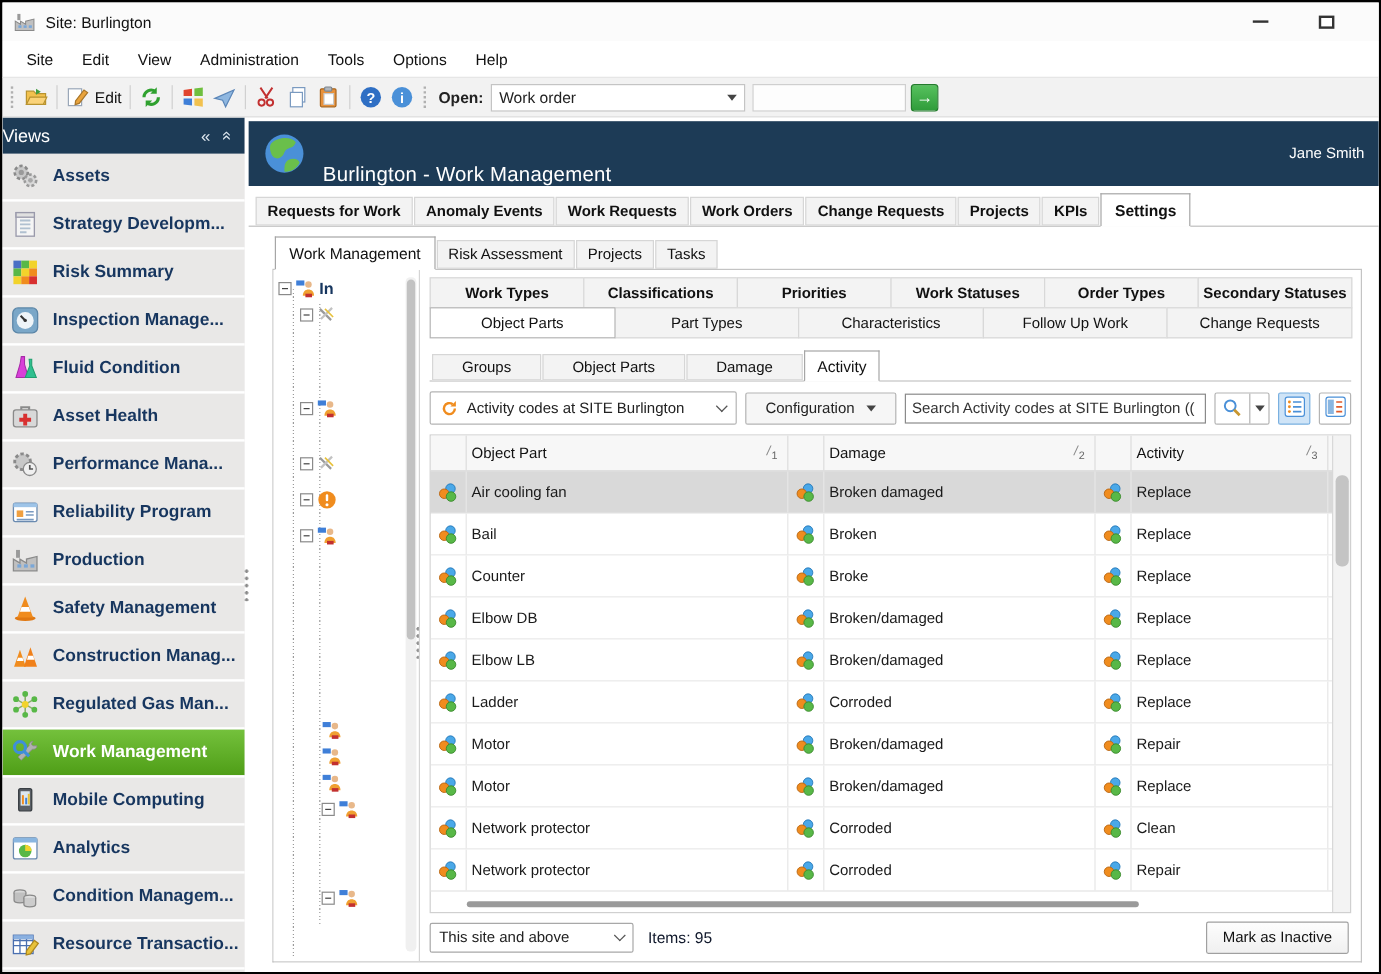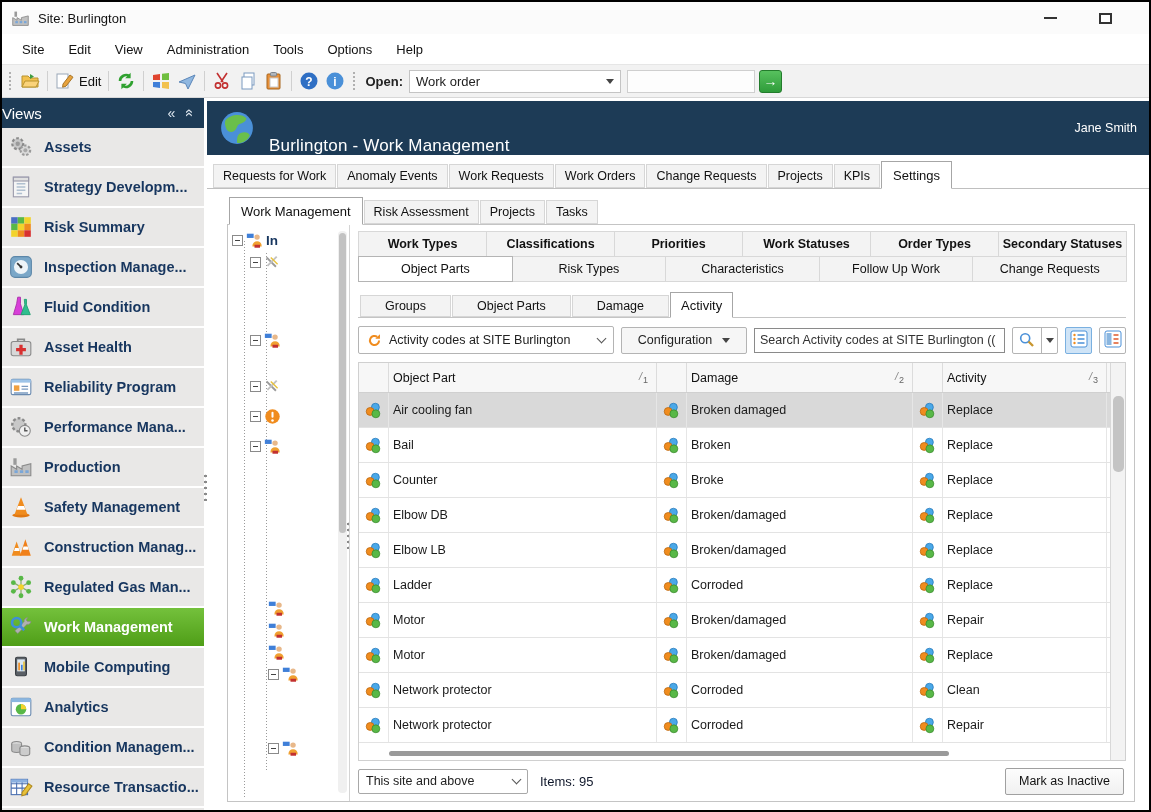--- a/index.html
+++ b/index.html
@@ -49,21 +49,21 @@
   .v-gap { width:3px; background:#fff; position:relative; }
   .grip-dots { position:absolute; top:375px; left:-1px; width:5px; height:28px; background:radial-gradient(circle at 2.5px 3px,#8a8a8a 1.2px,transparent 1.6px); background-size:5px 6px; }
   
   .main { flex:1; display:flex; flex-direction:column; background:#fff; padding-top:3px; min-width:0; }
   .main-header { height:54px; background:#1d3b56; display:flex; align-items:center; padding:0 12px; color:#fff; }
   .globe { width:36px; height:36px; }
   .globe svg { width:100%; height:100%; }
   .main-title { font-size:17px; margin-left:14px; letter-spacing:.2px;margin-top:36px; }
   .user-name { margin-left:auto; font-size:12.5px; }
   
-  .tabs-row { display:flex; align-items:flex-end; padding:6px 0 0 6px; border-bottom:1px solid #bfbfbf; background:#fff; }
+  .tabs-row { display:flex; align-items:flex-end; padding:6px 0 0 6px; border-bottom:1px solid #bfbfbf; background:#fff;font-weight:bold; }
   .tab { padding:4px 9px; font-size:12.5px; background:#f3f3f3; border:1px solid #d6d6d6; margin-right:1px; color:#111; white-space:nowrap; }
   .tab.active { background:#fff; border-color:#a6a6a6; border-bottom:1px solid #fff; margin-bottom:-1px; padding:6px 11px 5px; font-size:13px; }
   
   .settings-outer { flex:1; margin:0 6px 4px 14px; padding:8px 8px 4px 6px; display:flex; flex-direction:column; min-height:0; }
   .subtabs-row { display:flex; align-items:flex-end; border-bottom:1px solid #c4c4c4; padding-left:2px; }
   .wm-page { flex:1; display:flex; border:1px solid #c4c4c4; border-top:none; min-height:0; }
   
   .tree-panel { width:122px; flex:0 0 122px; border-right:1px solid #d4d4d4; position:relative; overflow:hidden; background:#fff; padding-top:4px; }
   .tree-panel::before { content:""; position:absolute; left:16px; top:16px; bottom:4px; width:1px; background:repeating-linear-gradient(to bottom,#9a9a9a 0 1px,transparent 1px 3px); }
   .tree-panel::after { content:""; position:absolute; left:38px; top:28px; bottom:30px; width:1px; background:repeating-linear-gradient(to bottom,#9a9a9a 0 1px,transparent 1px 3px); }
@@ -338,37 +338,37 @@
               <rect x="2" y="6" width="18" height="13" rx="2" fill="#d8d8d8" stroke="#8a8a8a"></rect>
               <path d="M8 6V4h6v2" fill="none" stroke="#8a8a8a" stroke-width="1.6"></path>
               <path d="M9.5 9h3v3h3v3h-3v3h-3v-3h-3v-3h3z" fill="#d83030"></path>
             </svg>
           </span>
           <span class="side-label">Asset Health</span>
         </div>
         <div class="side-item">
           <span class="side-icon">
             <svg viewBox="0 0 22 22">
+              <circle cx="9" cy="9" r="6" fill="#c8c8c8" stroke="#8a8a8a" stroke-width="2.2" stroke-dasharray="2.6 1.8"></circle>
+              <circle cx="14.5" cy="14.5" r="5" fill="#f0f0f0" stroke="#8a8a8a"></circle>
+              <path d="M14.5 11.5v3h2.5" fill="none" stroke="#555" stroke-width="1.3"></path>
+            </svg>
+          </span>
+          <span class="side-label">Performance Mana...</span>
+        </div>
+        <div class="side-item">
+          <span class="side-icon">
+            <svg viewBox="0 0 22 22">
               <rect x="2" y="4" width="18" height="14" rx="1.5" fill="#fff" stroke="#6a8ab0"></rect>
               <rect x="2" y="4" width="18" height="3" fill="#9ec4e8"></rect>
               <rect x="4.5" y="9.5" width="5" height="5" fill="#f0a040"></rect>
               <path d="M11.5 10.5h6M11.5 13h6M4.5 16.5h13" stroke="#7a9ac0" stroke-width="1.2"></path>
             </svg>
           </span>
           <span class="side-label">Reliability Program</span>
-        </div>
-        <div class="side-item">
-          <span class="side-icon">
-            <svg viewBox="0 0 22 22">
-              <circle cx="9" cy="9" r="6" fill="#c8c8c8" stroke="#8a8a8a" stroke-width="2.2" stroke-dasharray="2.6 1.8"></circle>
-              <circle cx="14.5" cy="14.5" r="5" fill="#f0f0f0" stroke="#8a8a8a"></circle>
-              <path d="M14.5 11.5v3h2.5" fill="none" stroke="#555" stroke-width="1.3"></path>
-            </svg>
-          </span>
-          <span class="side-label">Performance Mana...</span>
         </div>
         <div class="side-item">
           <span class="side-icon">
             <svg viewBox="0 0 22 22">
               <rect x="4" y="3" width="3" height="6" fill="#9a9a9a"></rect>
               <path d="M2 19v-9l5 3v-3l5 3v-3l8-2v11z" fill="#c0c0c0" stroke="#8a8a8a"></path>
               <rect x="5" y="14" width="3" height="2.5" fill="#7aa7d8"></rect>
               <rect x="10" y="14" width="3" height="2.5" fill="#7aa7d8"></rect>
               <rect x="15" y="14" width="3" height="2.5" fill="#7aa7d8"></rect>
             </svg>
@@ -640,21 +640,21 @@
           <div class="grid-row r1" id="grid-row1">
               <div class="gtab">Work Types</div>
               <div class="gtab">Classifications</div>
               <div class="gtab">Priorities</div>
               <div class="gtab">Work Statuses</div>
               <div class="gtab">Order Types</div>
               <div class="gtab">Secondary Statuses</div>
             </div>
           <div class="grid-row r2" id="grid-row2">
               <div class="gtab active">Object Parts</div>
-              <div class="gtab">Risk Types</div>
+              <div class="gtab">Part Types</div>
               <div class="gtab">Characteristics</div>
               <div class="gtab">Follow Up Work</div>
               <div class="gtab">Change Requests</div>
             </div>
 
           <div class="op-tabs" id="op-tabs">
               <div class="stab">Groups</div>
               <div class="stab">Object Parts</div>
               <div class="stab">Damage</div>
               <div class="stab active">Activity</div>

